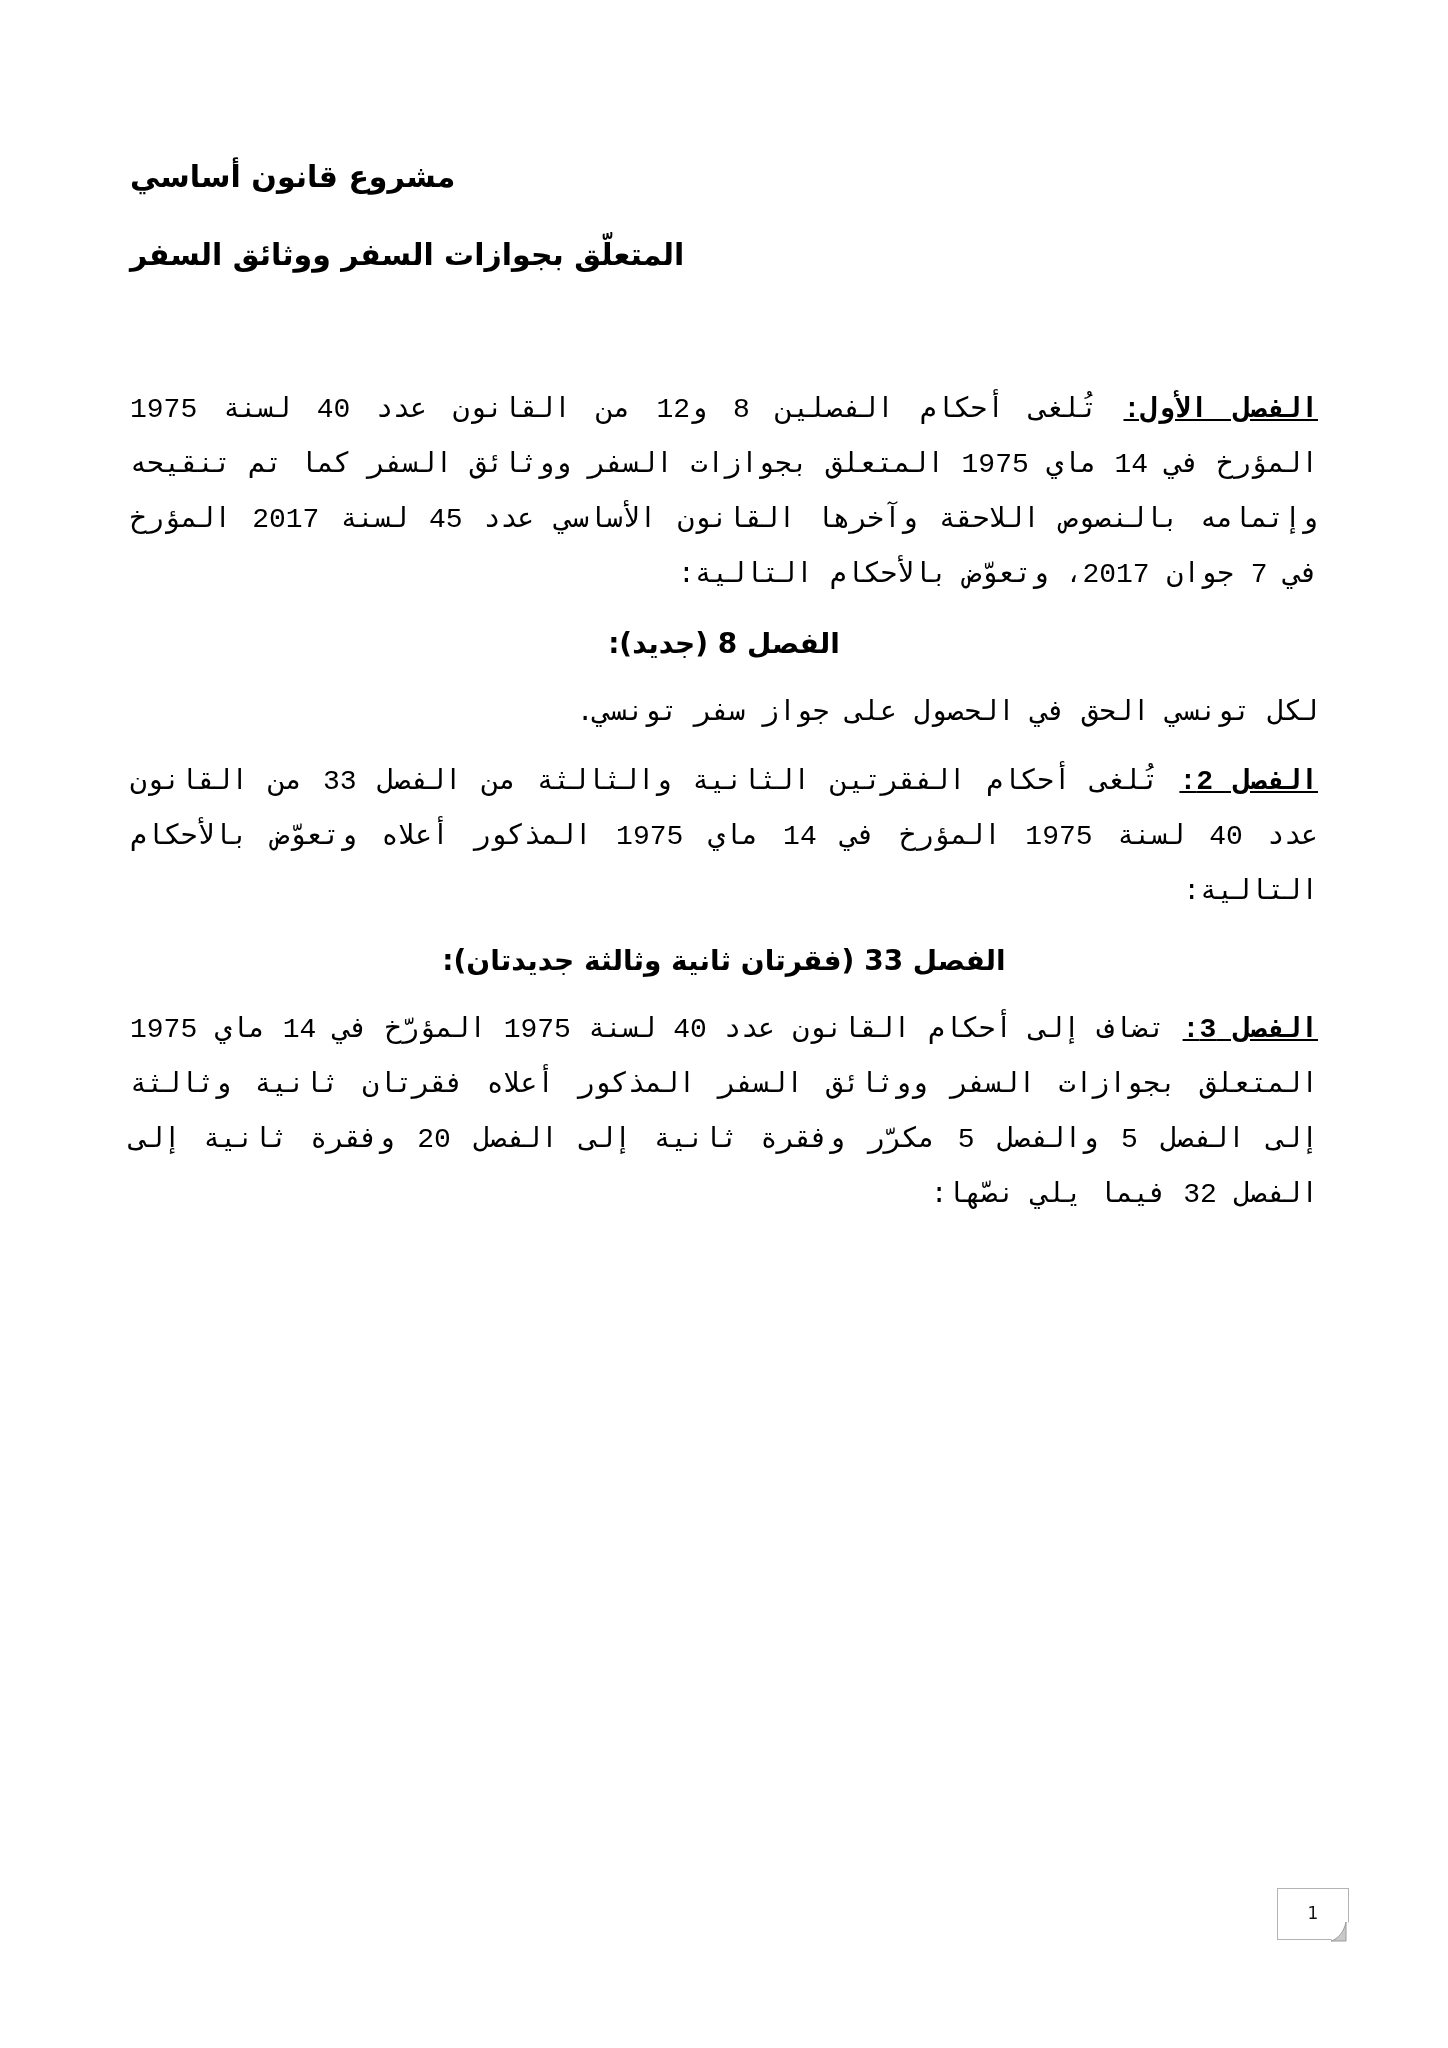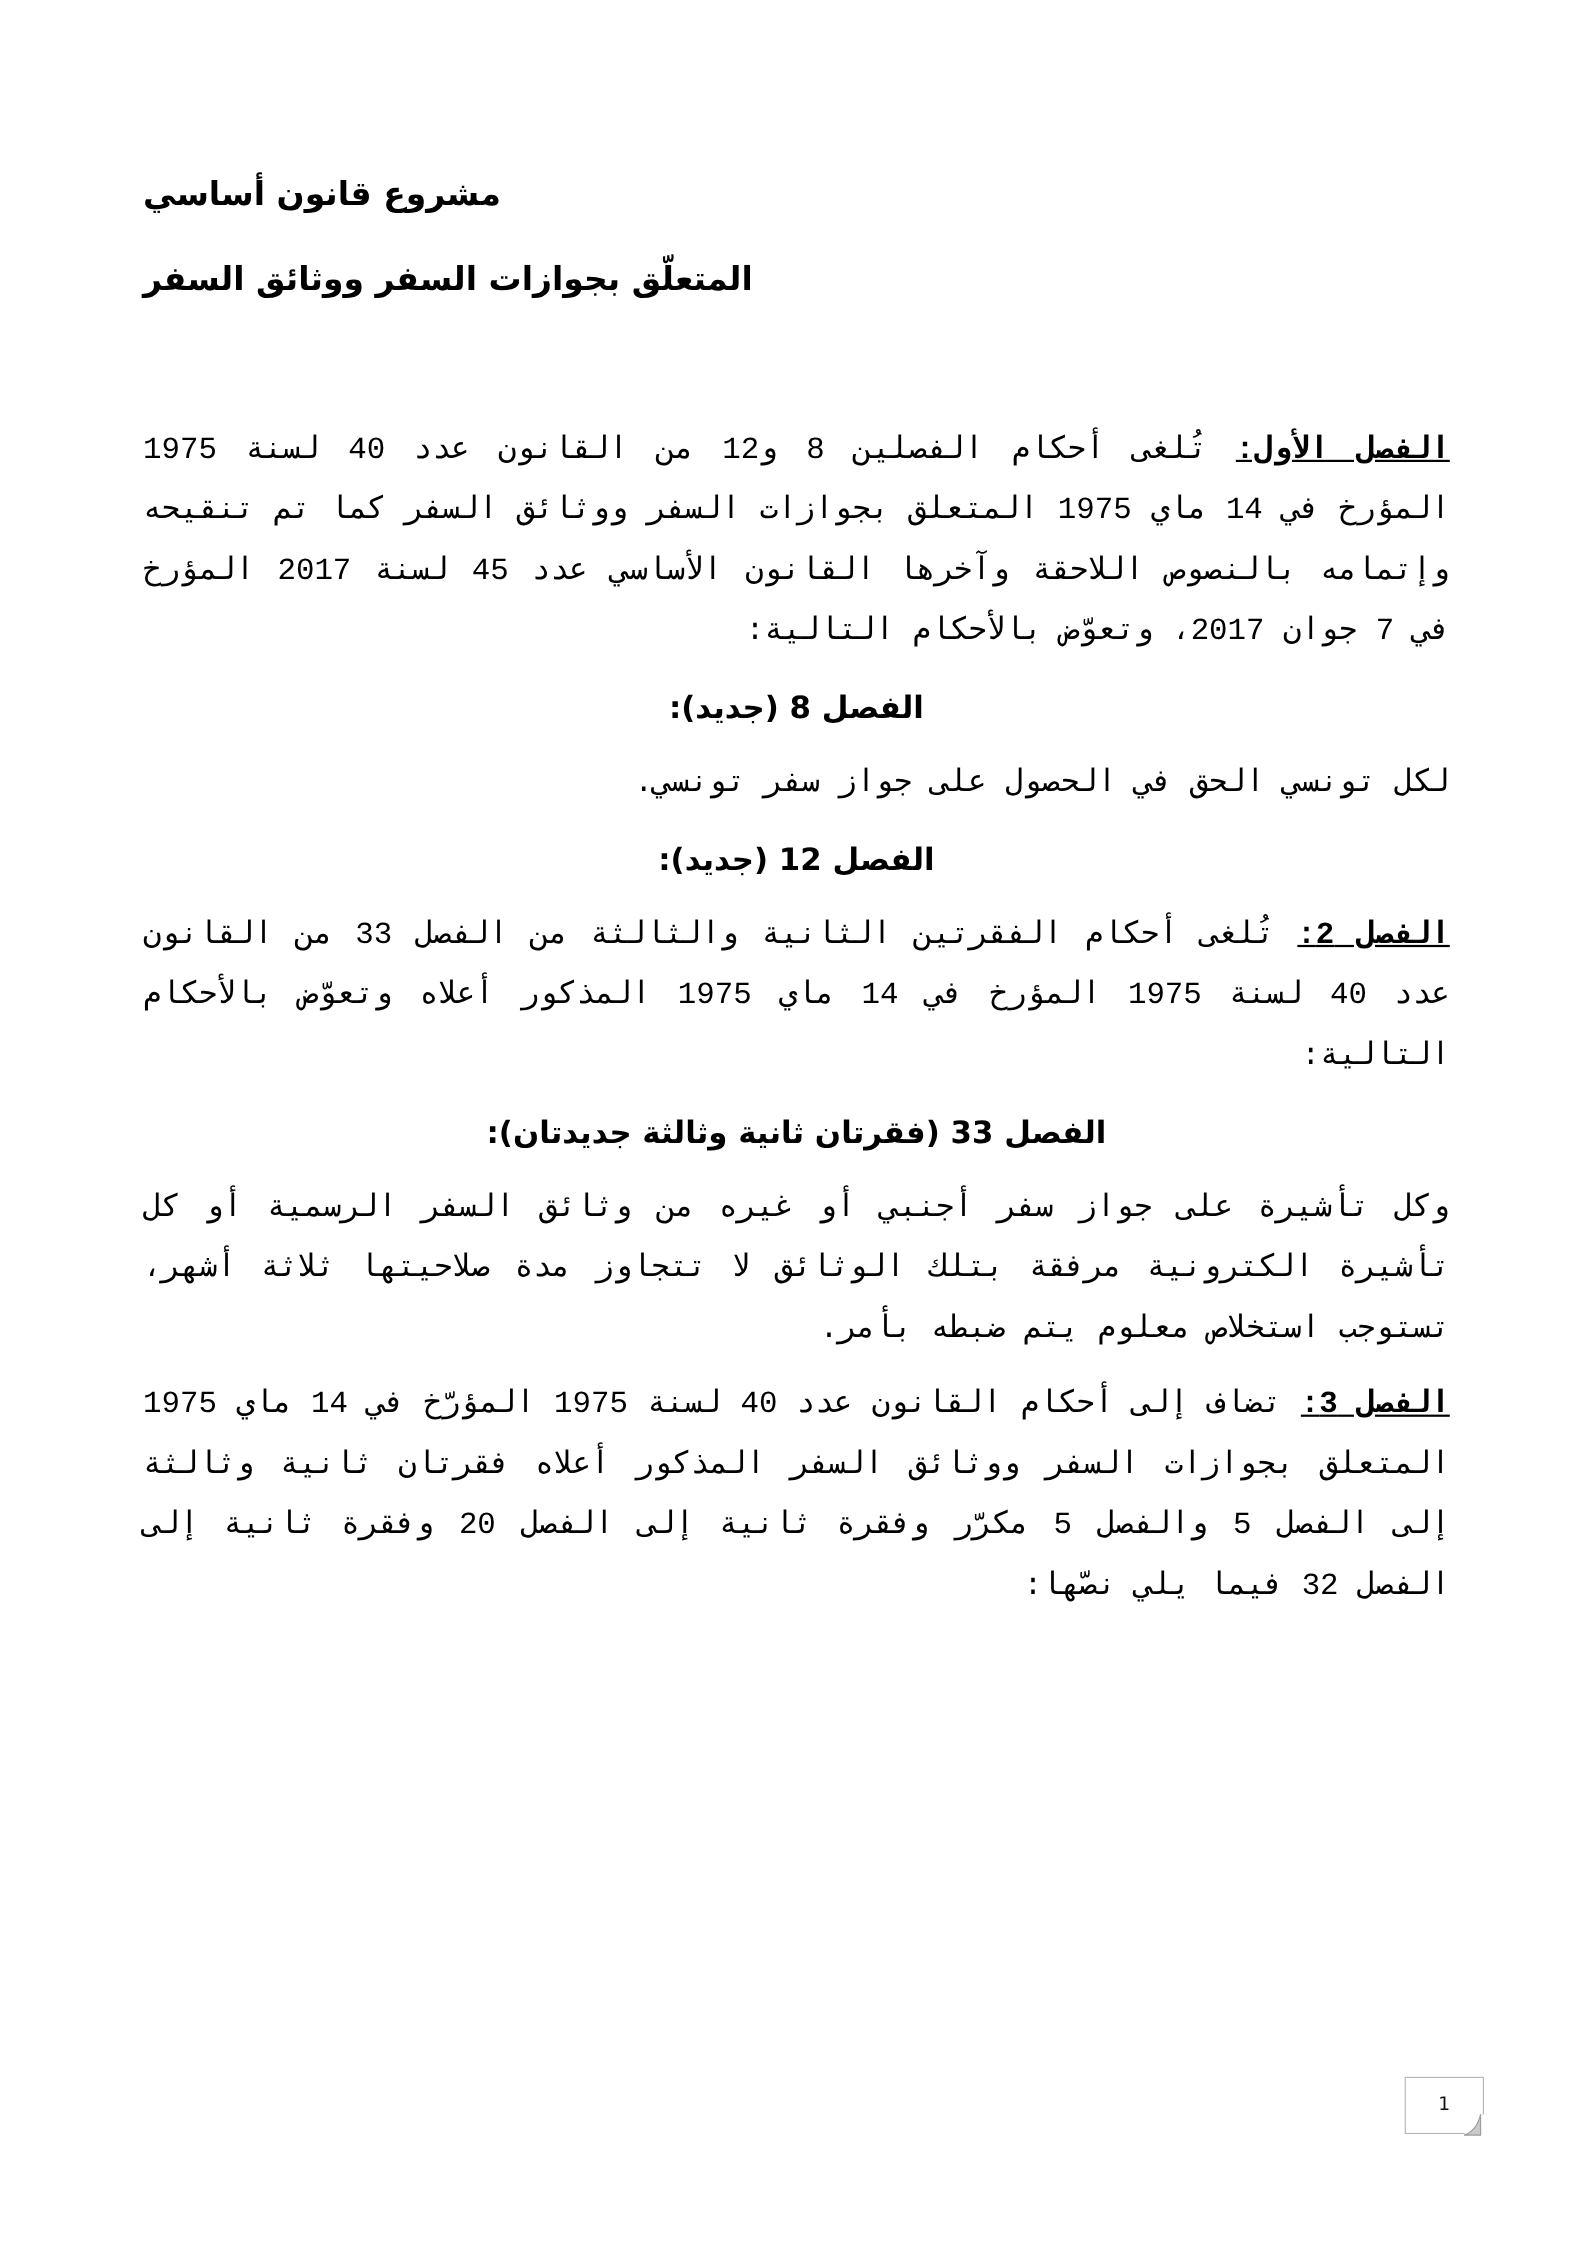--- a/index.html
+++ b/index.html
@@ -85,24 +85,22 @@
 
   <div>
     <h1 class="doc-title">مشروع قانون أساسي</h1>
     <h1 class="doc-title">المتعلّق بجوازات السفر ووثائق السفر</h1>
   </div>
 
   <main class="doc-body">
       <p class="para"><span class="lead">الفصل الأول:</span> تُلغى أحكام الفصلين 8 و12 من القانون عدد 40 لسنة 1975 المؤرخ في 14 ماي 1975 المتعلق بجوازات السفر ووثائق السفر كما تم تنقيحه وإتمامه بالنصوص اللاحقة وآخرها القانون الأساسي عدد 45 لسنة 2017 المؤرخ في 7 جوان 2017، وتعوّض بالأحكام التالية:</p>
       <h3 class="sec-heading">الفصل 8 (جديد):</h3>
       <p class="para">لكل تونسي الحق في الحصول على جواز سفر تونسي.</p>
-      <h3 class="sec-heading">الفصل 12 (جديد):</h3>
       <p class="para"><span class="lead">الفصل 2:</span> تُلغى أحكام الفقرتين الثانية والثالثة من الفصل 33 من القانون عدد 40 لسنة 1975 المؤرخ في 14 ماي 1975 المذكور أعلاه وتعوّض بالأحكام التالية:</p>
       <h3 class="sec-heading">الفصل 33 (فقرتان ثانية وثالثة جديدتان):</h3>
-      <p class="para">وكل تأشيرة على جواز سفر أجنبي أو غيره من وثائق السفر الرسمية أو كل تأشيرة الكترونية مرفقة بتلك الوثائق لا تتجاوز مدة صلاحيتها ثلاثة أشهر، تستوجب استخلاص معلوم يتم ضبطه بأمر.</p>
       <p class="para"><span class="lead">الفصل 3:</span> تضاف إلى أحكام القانون عدد 40 لسنة 1975 المؤرّخ في 14 ماي 1975 المتعلق بجوازات السفر ووثائق السفر المذكور أعلاه فقرتان ثانية وثالثة إلى الفصل 5 والفصل 5 مكرّر وفقرة ثانية إلى الفصل 20 وفقرة ثانية إلى الفصل 32 فيما يلي نصّها:</p>
     </main>
 
 </div>
 
 <div class="page-num-box">
   <span class="page-num">1</span>
   <svg class="corner-fold" viewBox="0 0 30 30" xmlns="http://www.w3.org/2000/svg">
     <polygon points="30,7 7,30 30,30" fill="#ffffff"></polygon>
     <path d="M10,28 C17,26 23,19 25,9 L25,28 Z" fill="#c9c9c9" stroke="#9a9a9a" stroke-width="1"></path>

